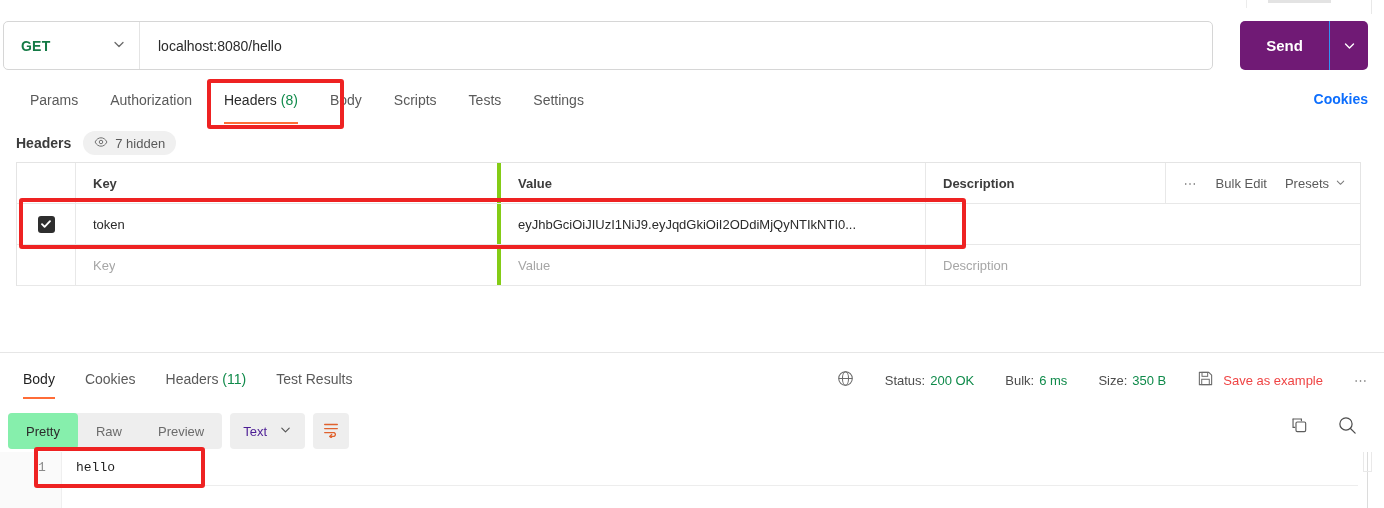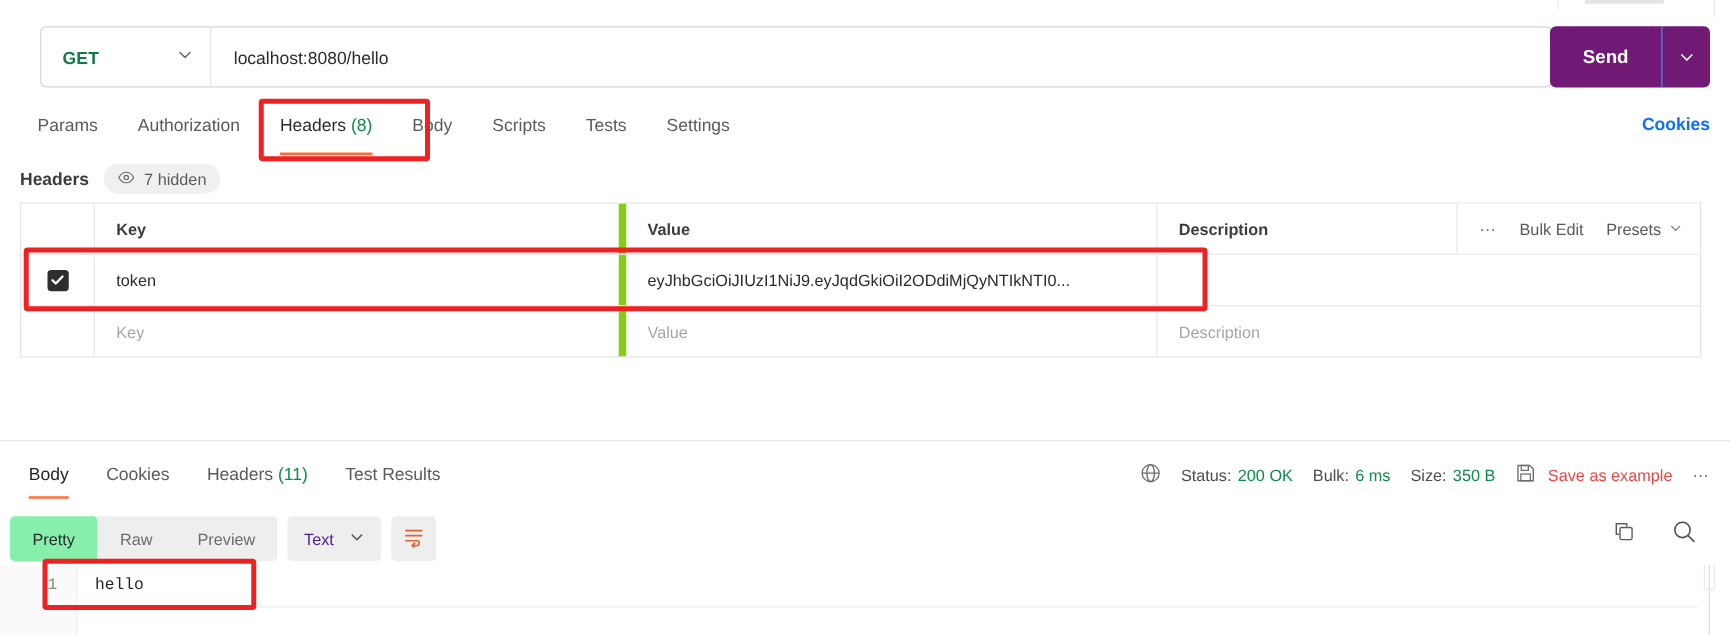--- a/index.html
+++ b/index.html
@@ -13,21 +13,21 @@
   }
   #app { position: relative; width: 1384px; height: 508px; background: #fff; }
 
   
   .top-strip-a { position:absolute; left:1268px; top:0; width:63px; height:3px; background:#e3e3e3; }
   .top-strip-b { position:absolute; left:1246px; top:0; width:1px; height:8px; background:#ececec; }
   .top-strip-c { position:absolute; left:1371px; top:0; width:1px; height:14px; background:#e8e8e8; }
 
   
   .urlbar {
-    position: absolute; left: 32px; top: 21px; width: 1210px; height: 49px;
+    position: absolute; left: 3px; top: 21px; width: 1210px; height: 49px;
     border: 1px solid #d6d6d6; border-radius: 5px; background: #fff;
     display: flex; align-items: center;
   }
   .method {
     width: 136px; height: 100%; display: flex; align-items: center;
     padding-left: 17px; gap: 0;
     border-right: 1px solid #e4e4e4; position: relative;
   }
   .method-label { font-size: 14px; font-weight: bold; color: #147a45; letter-spacing: .2px; }
   .method-caret { position:absolute; left:108px; top:50%; transform:translateY(-50%); }
@@ -69,21 +69,21 @@
   .hidden-pill {
     display: flex; align-items: center; gap: 7px; height: 24px; padding: 0 11px;
     background: #f0f0f0; border-radius: 13px; font-size: 13px; color: #5a5a5a; cursor: pointer;
   }
 
   
   .tbl { position: absolute; left: 16px; top: 162px; width: 1345px; border: 1px solid #e4e4e4; border-bottom: none; }
   .tbl-row { display: flex; height: 41px; border-bottom: 1px solid #e8e8e8; align-items: center; }
   .tbl-row.head { background: #fff; }
   .c-check { width: 59px; height: 100%; display: flex; align-items: center; justify-content: center; border-right: 1px solid #e8e8e8; }
-  .c-key { width: 425px; height: 100%; display: flex; align-items: center; padding-left: 17px; border-right: 6px solid #84cc16; }
+  .c-key { width: 425px; height: 100%; display: flex; align-items: center; padding-left: 17px; border-right: 4px solid #84cc16; }
   .c-val { width: 425px; height: 100%; display: flex; align-items: center; padding-left: 17px; border-right: 1px solid #e8e8e8; overflow: hidden; }
   .c-desc { flex: 1; height: 100%; display: flex; align-items: center; padding-left: 17px; }
   .th { font-size: 13px; font-weight: bold; color: #3c3c3c; }
   .td { font-size: 13px; color: #2b2b2b; white-space: nowrap; overflow: hidden; text-overflow: ellipsis; }
   .td.ph { color: #a6a6a6; }
   .row-tools {
     position: absolute; right: 0; top: 0; height: 40px; display: flex; align-items: center;
     gap: 18px; padding: 0 14px 0 18px; border-left: 1px solid #e8e8e8; background: #fff;
   }
   .row-tools .lnk { font-size: 13px; color: #5a5a5a; cursor: pointer; display: flex; align-items: center; gap: 6px; }
@@ -100,21 +100,21 @@
   
   .resp-tabs { position: absolute; left: 8px; top: 368px; height: 28px; display: flex; align-items: flex-start; }
   .resp-tab {
     position: relative; padding: 0 15px; height: 26px; line-height: 22px;
     font-size: 14px; color: #5a5a5a; cursor: pointer; white-space: nowrap;
   }
   .resp-tab.active { color: #1f1f1f; }
   .resp-tab .count { color: #0f8a4a; }
   .resp-tab.active .tab-underline { position: absolute; left: 15px; right: 15px; bottom: -5px; height: 2px; background: #ff6c37; }
 
-  .resp-meta { position: absolute; right: 16px; top: 370px; display: flex; align-items: center; gap: 16px; font-size: 13px; color: #4d4d4d; }
+  .resp-meta { position: absolute; right: 16px; top: 370px; display: flex; align-items: center; gap: 31px; font-size: 13px; color: #4d4d4d; }
   .resp-meta .v { color: #0f8a4a; }
   .meta-item { display: flex; align-items: center; gap: 5px; white-space: nowrap; }
   .save-ex { display: flex; align-items: center; gap: 9px; cursor: pointer; color: #ef4444; }
 
   
   .body-toolbar { position: absolute; left: 8px; top: 413px; display: flex; align-items: center; gap: 8px; }
   .seg { display: flex; background: #eeeeee; border-radius: 4px; height: 36px; align-items: center; padding: 0; }
   .seg-item { height: 36px; padding: 0 18px; display: flex; align-items: center; font-size: 13px; color: #6b6b6b; cursor: pointer; border-radius: 4px; }
   .seg-item.active { background: #86efac; color: #2b2b2b; }
   .fmt-select { display: flex; align-items: center; gap: 12px; height: 36px; padding: 0 13px; background: #eeeeee; border-radius: 4px; font-size: 13px; color: #4c1d95; cursor: pointer; }

